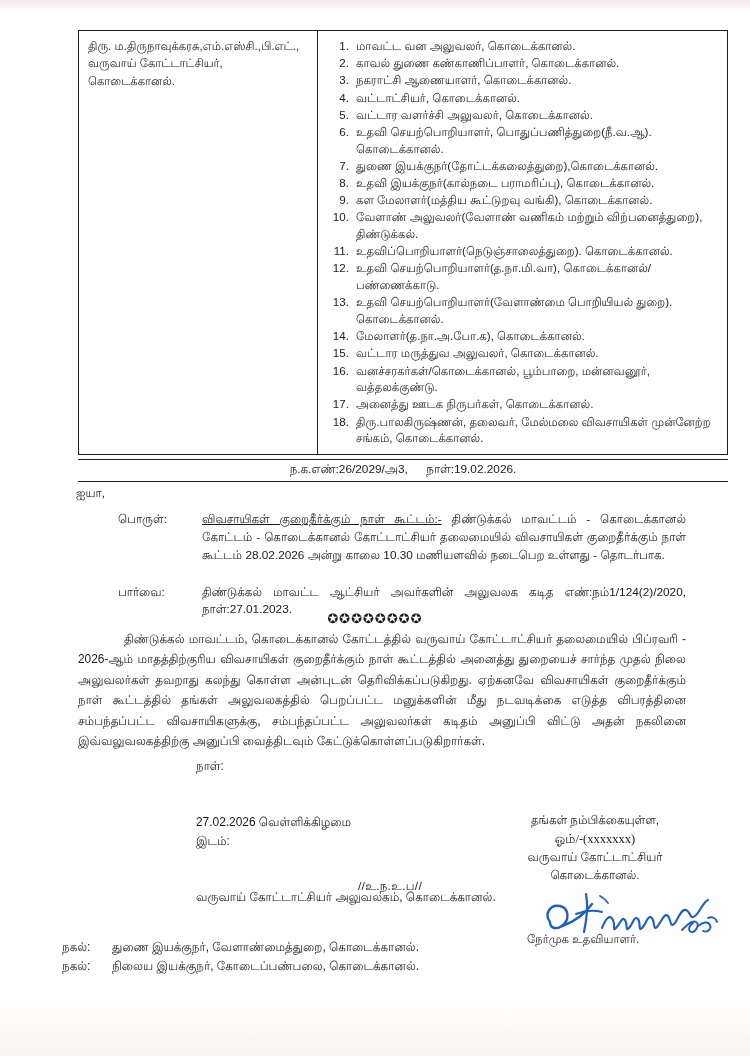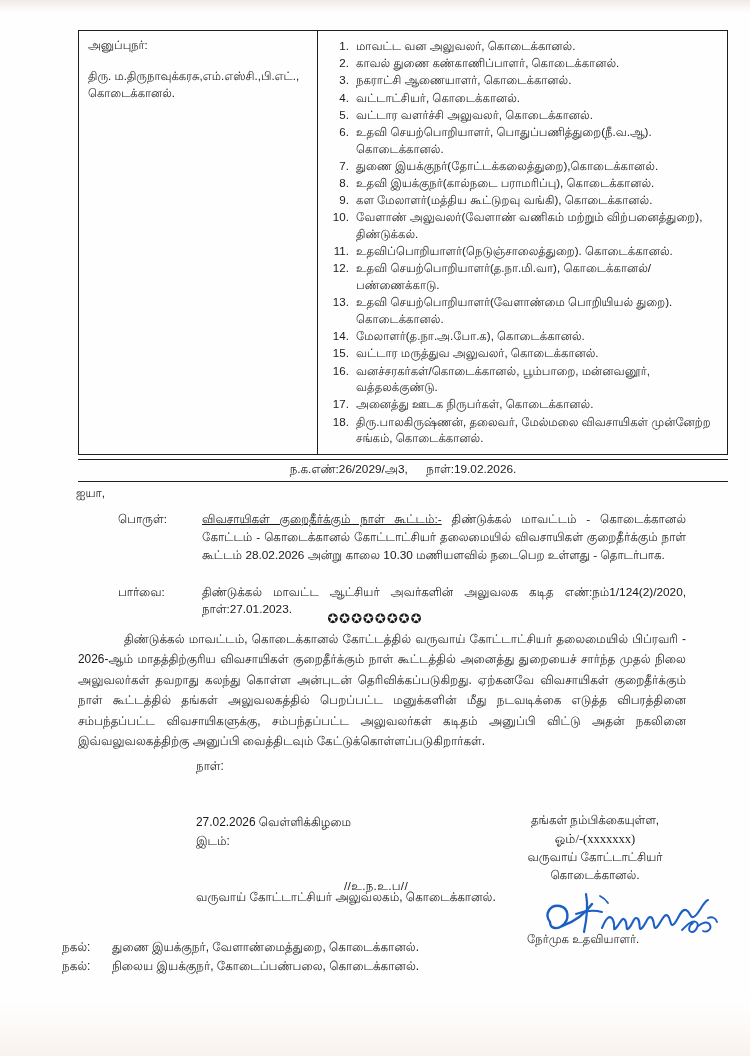--- a/index.html
+++ b/index.html
@@ -206,21 +206,21 @@
     line-height: 1.52;
   }
   .closing .sig-placeholder {
     font-family: "Liberation Serif", serif;
     font-size: 12.5px;
   }
 
   
   .seen-by {
     position: absolute;
-    left: 344px;
+    left: 358px;
     top: 879px;
     font-size: 11.8px;
     letter-spacing: .3px;
   }
 
   
   .ink-sig {
     position: absolute;
     left: 540px;
     top: 888px;
@@ -253,23 +253,23 @@
 </head>
 <body>
 
 <div class="page">
 
   <div class="scan-edge-top"></div>
 
   <div class="addr-table">
 
     <div class="addr-col-left">
-      <div class="col-head">அனுப்புநர்:</div>
       <div class="sender-lines">
         <div>திரு. ம.திருநாவுக்கரசு,எம்.எஸ்சி.,பி.எட்.,</div>
+        <div>வருவாய் கோட்டாட்சியர்,</div>
         <div>கொடைக்கானல்.</div>
       </div>
     </div>
 
     <div class="addr-col-right">
       <ol class="recipients">
         <li>மாவட்ட வன அலுவலர், கொடைக்கானல்.</li>
         <li>காவல் துணை கண்காணிப்பாளர், கொடைக்கானல்.</li>
         <li>நகராட்சி ஆணையாளர், கொடைக்கானல்.</li>
         <li>வட்டாட்சியர், கொடைக்கானல்.</li>

